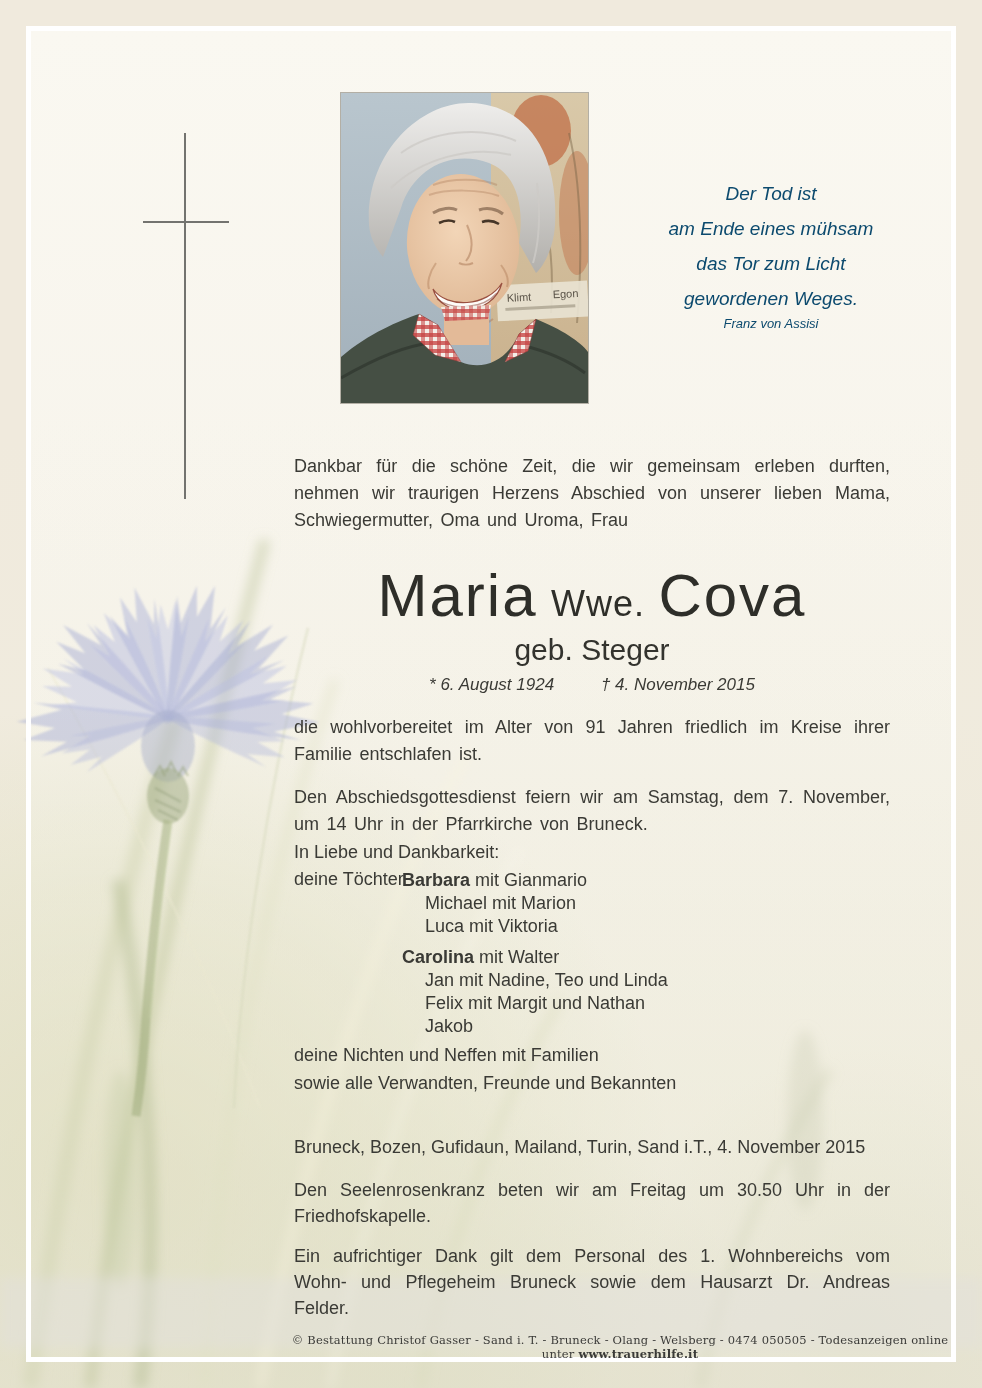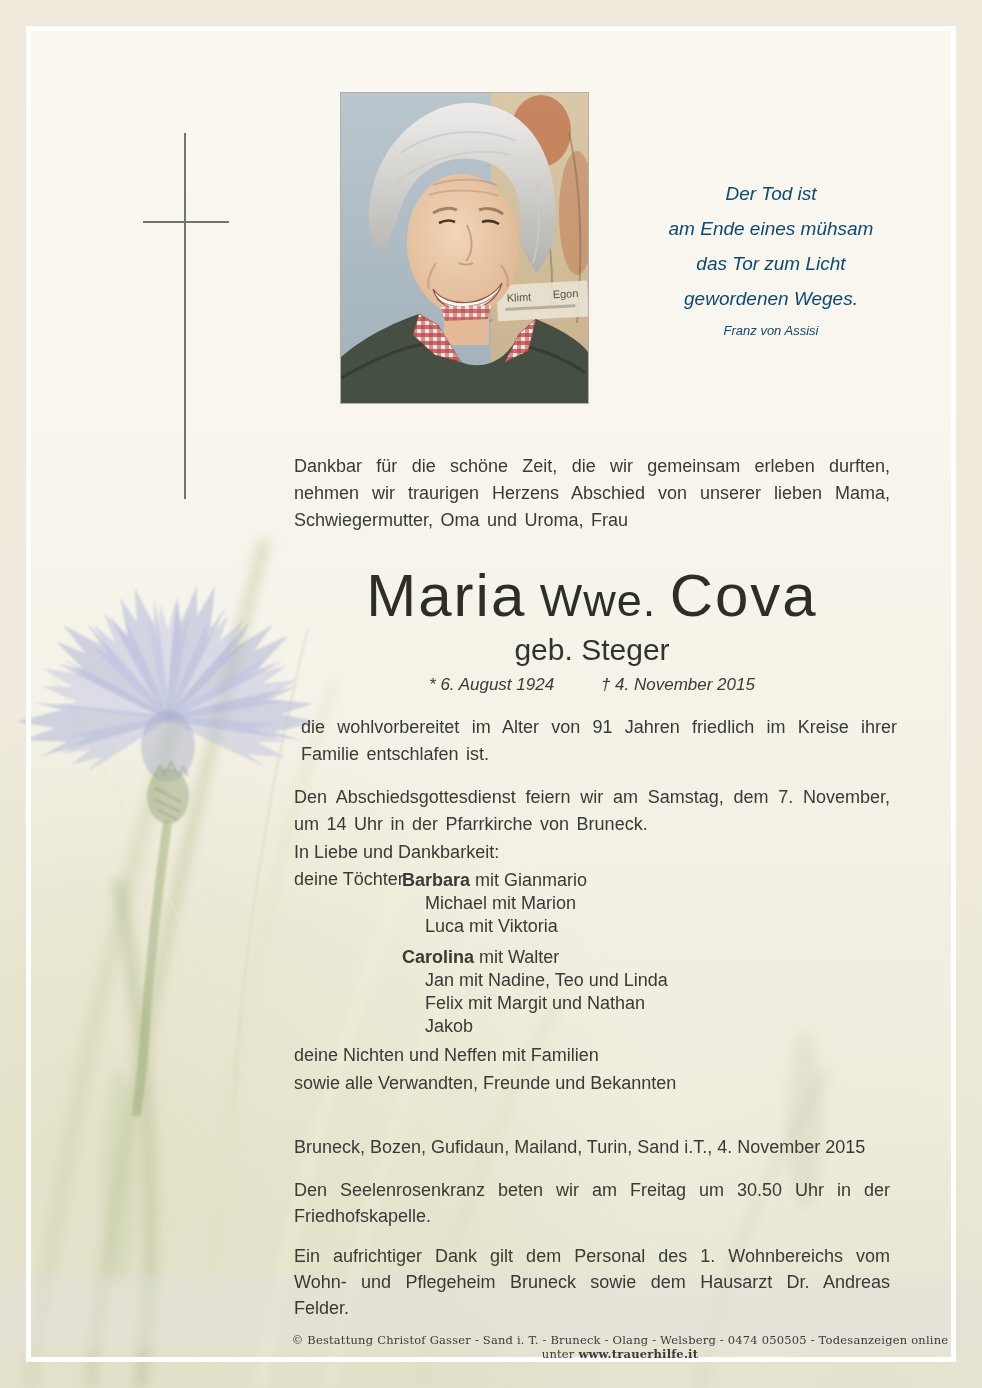--- a/index.html
+++ b/index.html
@@ -22,34 +22,34 @@
   .frame{position:absolute;left:26px;top:26px;width:930px;height:1336px;
     border:5px solid #ffffff;box-sizing:border-box;z-index:3;pointer-events:none;}
   .cross{position:absolute;left:0;top:0;z-index:4;}
   .cross-v{position:absolute;left:184px;top:133px;width:2px;height:366px;background:#73736f;}
   .cross-h{position:absolute;left:143px;top:221px;width:86px;height:2px;background:#73736f;}
   .photo{position:absolute;left:340px;top:92px;width:247px;height:310px;z-index:4;
     border:1px solid #b3afa5;background:#b6c3cb;}
   .quote{position:absolute;left:606px;top:176px;width:330px;z-index:4;
     text-align:center;font-style:italic;color:#0c4a6e;}
   .quote-line{font-size:19px;line-height:35px;}
-  .quote-attr{font-size:13px;margin-top:7px;}
+  .quote-attr{font-size:13px;}
   .txt{position:absolute;left:294px;width:596px;z-index:4;font-size:18px;line-height:27px;
     text-align:justify;word-spacing:2.5px;}
   .p-intro{top:453px;}
   .name-block{position:absolute;left:294px;top:566px;width:596px;text-align:center;z-index:4;
     white-space:nowrap;color:#2e2e29;}
   .name-big{font-size:60px;line-height:1;letter-spacing:2px;}
-  .name-small{font-size:45px;letter-spacing:1px;margin:0 9px;}
+  .name-small{font-size:36px;letter-spacing:1px;margin:0 9px;}
   .maiden{position:absolute;left:294px;top:633px;width:596px;text-align:center;z-index:4;
     font-size:30px;color:#33332e;}
   .dates{position:absolute;left:294px;top:675px;width:596px;text-align:center;z-index:4;
     font-style:italic;font-size:17px;}
   .dates span{margin:0 21px;}
-  .p-passing{top:714px;margin-left:7px;}
+  .p-passing{top:714px;}
   .p-service{top:784px;}
   .line-love{position:absolute;left:294px;top:842px;z-index:4;font-size:18px;}
   .fam-label{position:absolute;left:294px;top:869px;z-index:4;font-size:18px;}
   .fam-group{position:absolute;left:402px;z-index:4;font-size:18px;}
   .fam-g1{top:869px;}
   .fam-g2{top:946px;}
   .fam-line{line-height:23px;}
   .fam-sub{margin-left:23px;}
   .fam-name{font-weight:bold;margin-right:5px;}
   .others{position:absolute;left:294px;top:1041px;z-index:4;font-size:18px;line-height:28px;}

